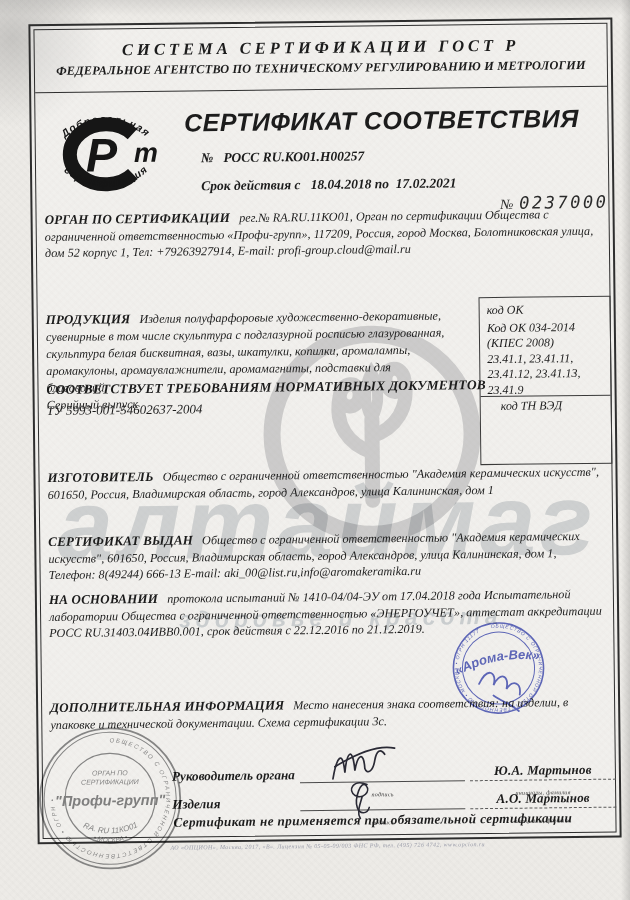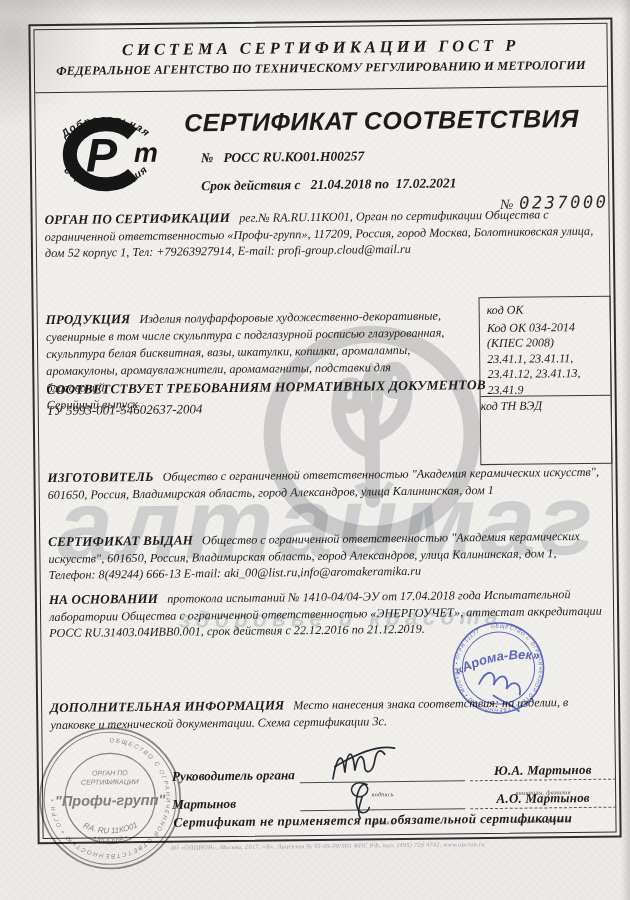--- a/index.html
+++ b/index.html
@@ -26,21 +26,21 @@
   .pre{white-space:pre-line;}
   .numrow{position:absolute;left:165px;font-size:13.5px;font-weight:bold;z-index:2;}
   .blank-num{position:absolute;left:430px;top:168px;width:142px;text-align:right;
     font-family:"DejaVu Sans Mono", monospace;font-size:17px;letter-spacing:2.5px;color:#2b2b2b;z-index:2;}
   .blank-num .ns{font-family:"Liberation Serif", serif;font-size:14px;letter-spacing:0;margin-right:6px;}
   
   .codes{position:absolute;left:441px;top:272px;width:130px;height:166px;border:1px solid #3a3a3a;
     font-size:12px;line-height:15.5px;background:transparent;z-index:2;}
   .codes .pad{padding:5px 7px 0 7px;}
   .codes .ok-label{margin-bottom:2px;}
-  .codes .bottom{border-top:1px solid #3a3a3a;margin-top:-2px;padding:2px 7px 0 0;}
+  .codes .bottom{border-top:1px solid #3a3a3a;margin-top:-2px;padding:2px 7px 0 20px;}
   
   .sig-row{position:absolute;left:129px;width:446px;height:30px;z-index:2;}
   .sig-label{position:absolute;left:0;top:2px;font-weight:bold;font-size:13.2px;}
   .sig-line{position:absolute;left:128px;top:17px;width:165px;border-top:1px solid #4a4a4a;text-align:center;}
   .cap{font-size:6px;color:#3c3c3c;letter-spacing:.3px;}
   .name-wrap{position:absolute;left:298px;top:-2px;width:146px;text-align:center;border-bottom:1px dashed #5a5a5a;padding-bottom:1px;}
   .name{font-size:13px;font-weight:bold;letter-spacing:.2px;}
   .name-cap{position:absolute;left:298px;top:18px;width:146px;text-align:center;}
   .footnote{position:absolute;left:130px;top:786px;font-size:13.2px;font-weight:bold;letter-spacing:.4px;z-index:2;}
   
@@ -102,21 +102,21 @@
         </svg>
 
         <div class="title">СЕРТИФИКАТ СООТВЕТСТВИЯ</div>
 
         <div class="numrow" style="top:122px;">
           <span>№</span>&nbsp;&nbsp;
           <span>РОСС RU.КО01.Н00257</span>
         </div>
         <div class="numrow" style="top:150px;">
           <span>Срок действия с</span>&nbsp;&nbsp;
-          <span>21.04.2018</span>
+          <span>18.04.2018</span>
           <span style="">по</span>&nbsp;
           <span>17.02.2021</span>
         </div>
         <div class="blank-num">
           <span class="ns">№</span><span>0237000</span>
         </div>
 
         <div class="sec" style="left:8px;top:182px;width:554px;">
           <span class="h">ОРГАН ПО СЕРТИФИКАЦИИ</span><span>рег.№ RA.RU.11КО01, Орган по сертификации Общества с ограниченной ответственностью «Профи-групп», 117209, Россия, город Москва, Болотниковская улица, дом 52 корпус 1, Тел: +79263927914, E-mail: profi-group.cloud@mail.ru</span>
         </div>
@@ -166,21 +166,21 @@
           </div>
           <div class="name-wrap">
             <span class="name">Ю.А. Мартынов</span>
           </div>
           <div class="name-cap">
             <span class="cap">инициалы, фамилия</span>
           </div>
         </div>
 
         <div class="sig-row" style="top:766px;">
-          <div class="sig-label">Мартынов</div>
+          <div class="sig-label">Изделия</div>
           <div class="sig-line">
             <span class="cap">подпись</span>
           </div>
           <div class="name-wrap">
             <span class="name">А.О. Мартынов</span>
           </div>
           <div class="name-cap">
             <span class="cap">инициалы, фамилия</span>
           </div>
         </div>

